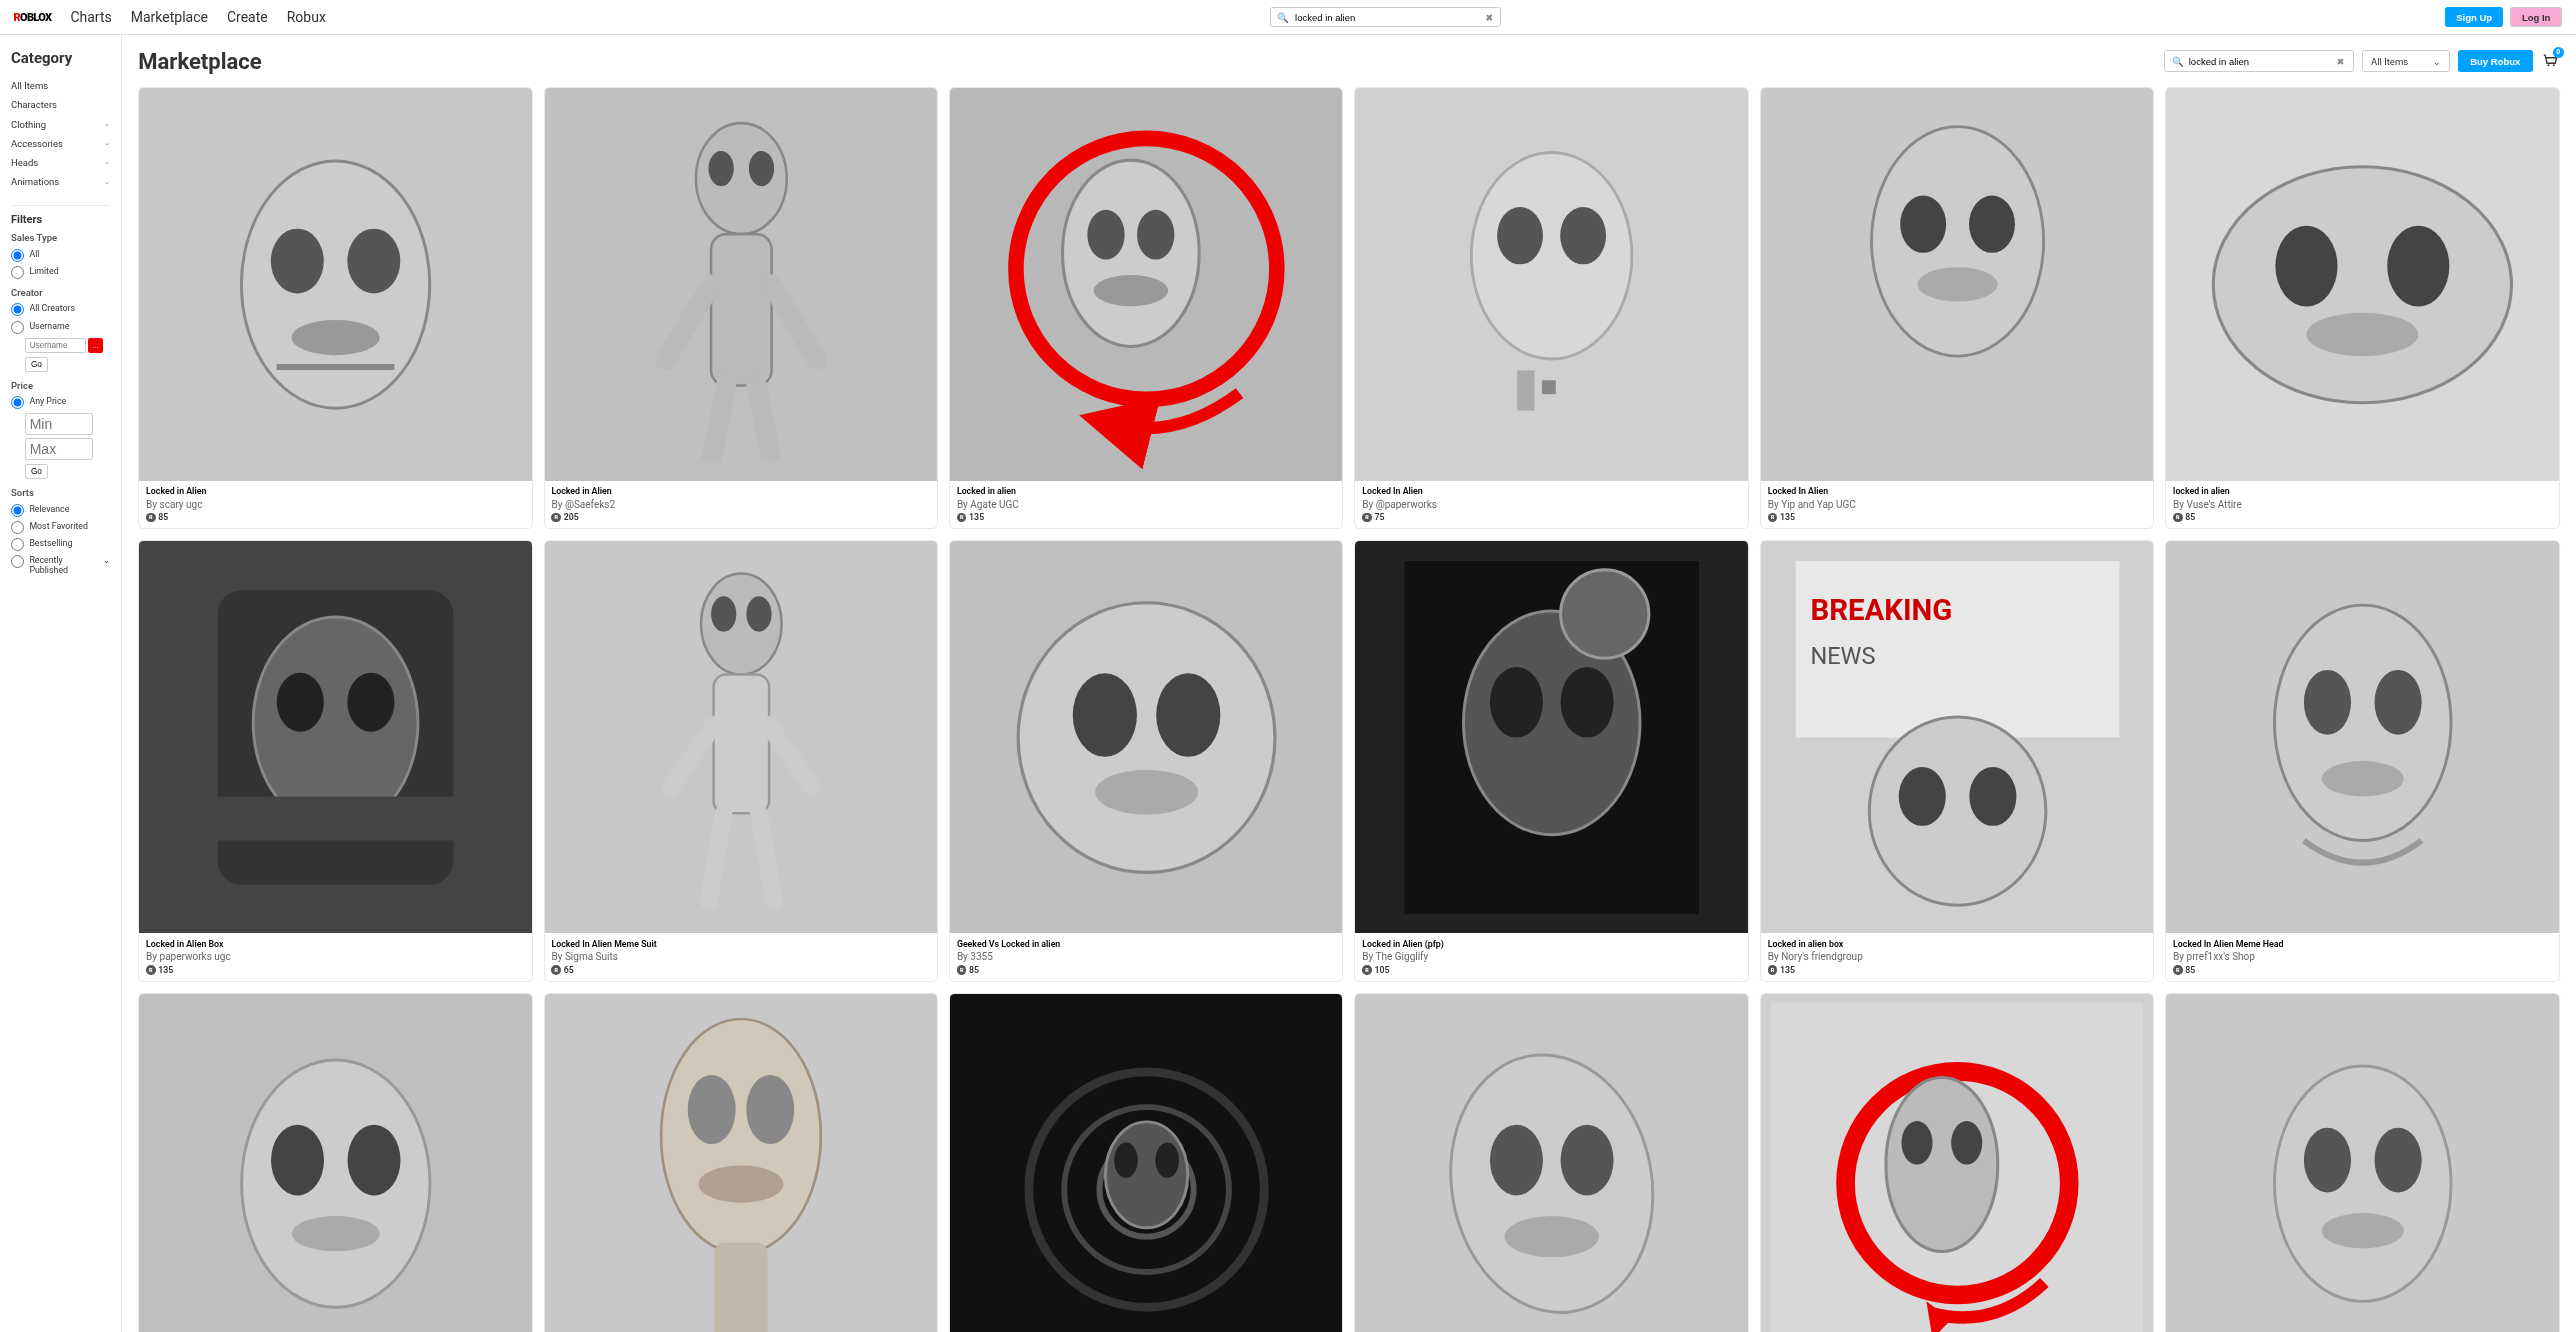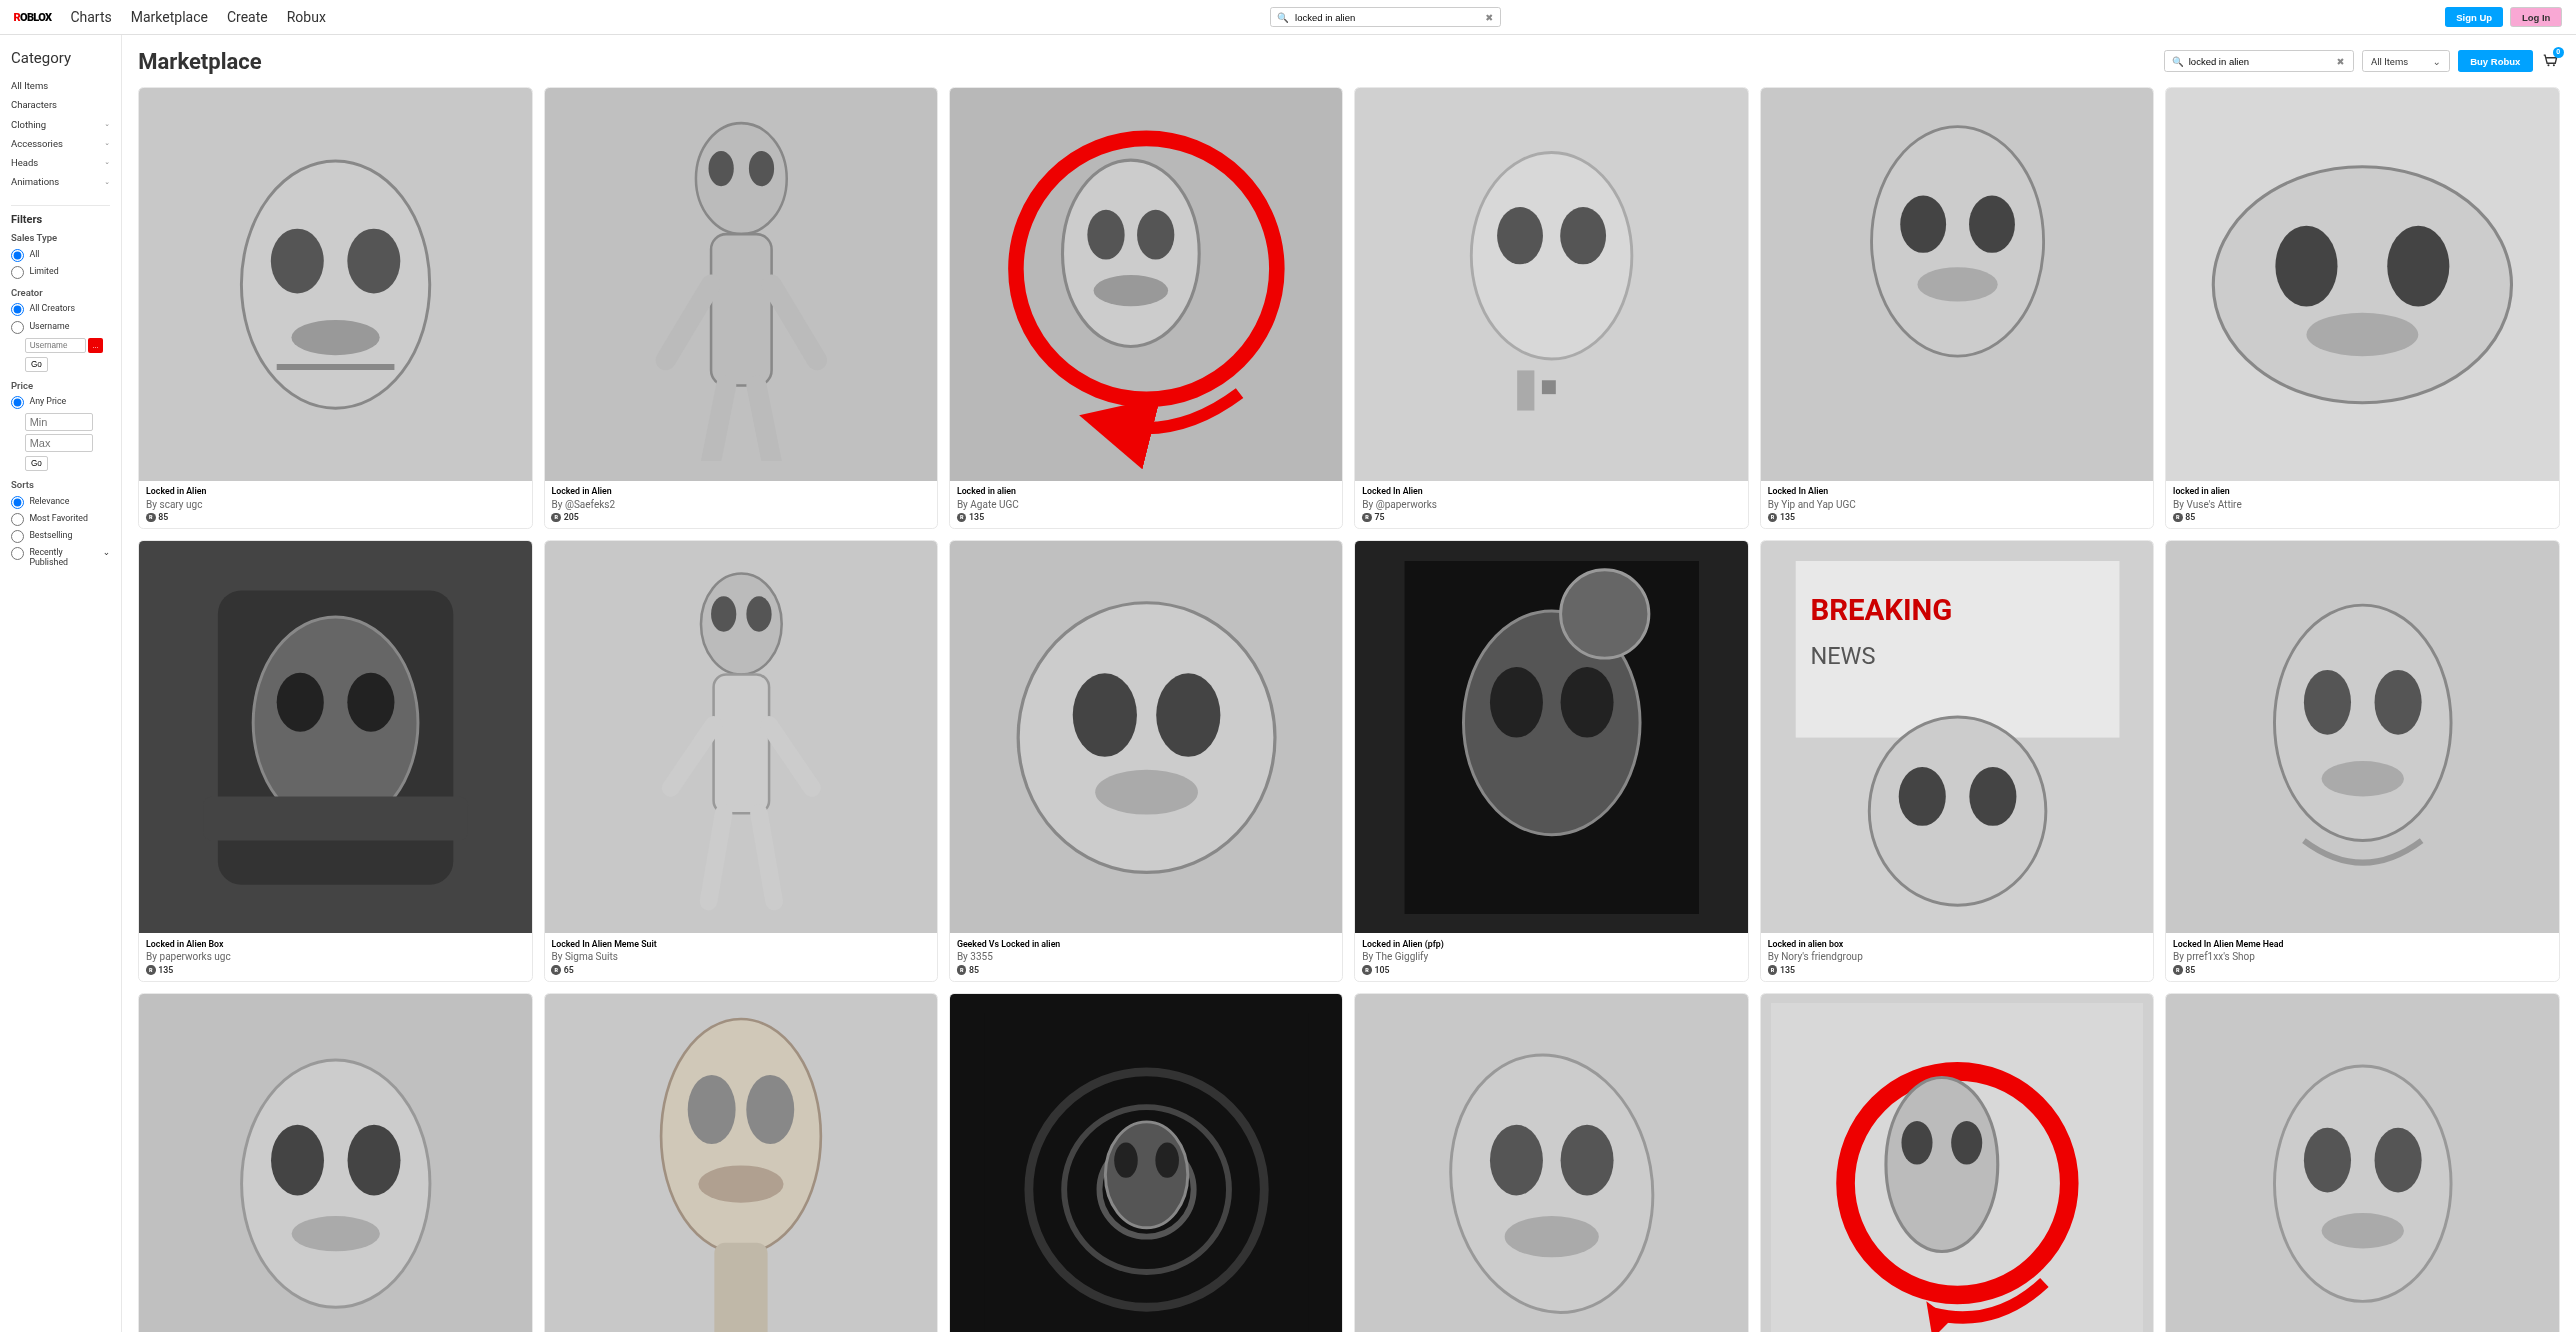--- a/index.html
+++ b/index.html
@@ -26,37 +26,37 @@
     .nav-search-clear { color: #888; cursor: pointer; }
     .nav-auth { display: flex; gap: 6.8px; align-items: center; margin-left: auto; }
     .btn-signup { background: #00a2ff; color: #fff; border: none; border-radius: 2.7px; padding: 4.8px 11px; cursor: pointer; font-size: 9.5px; font-weight: 600; }
     .btn-login { background: #f9a8d4; color: #333; border: 1.4px solid #ccc; border-radius: 2.7px; padding: 3.4px 11px; cursor: pointer; font-size: 9.5px; font-weight: 600; }
 
     
     .main-layout { display: flex; min-height: calc(100vh - 35px); }
 
     
     .sidebar { width: 122px; flex-shrink: 0; padding: 13.6px 11px; border-right: 0.7px solid #e8e8e8; }
-    .sidebar h2 { font-size: 15px; font-weight: 400; margin-bottom: 9.5px; }
+    .sidebar h2 { font-size: 15px; font-weight: 700; margin-bottom: 9.5px; }
     .sidebar-section { margin-bottom: 13.6px; }
     .sidebar-item { padding: 4.1px 0; font-size: 9.5px; cursor: pointer; color: #333; display: flex; justify-content: space-between; align-items: center; }
     .sidebar-item .chevron { font-size: 6.8px; color: #888; }
     .sidebar-divider { border: none; border-top: 0.7px solid #e8e8e8; margin: 6.8px 0; }
 
     .filter-section { margin-bottom: 11px; }
     .filter-title { font-size: 11px; font-weight: 700; margin-bottom: 6.8px; }
     .filter-group-title { font-size: 9.5px; font-weight: 600; margin-bottom: 5.4px; color: #555; }
     .radio-item { display: flex; align-items: flex-start; gap: 5.4px; margin-bottom: 4.1px; font-size: 8.8px; cursor: pointer; }
     .radio-item input { cursor: pointer; }
     .username-input-wrap { display: flex; gap: 2.7px; margin-top: 4.1px; margin-left: 13.6px; }
     .username-input { border: 0.7px solid #ccc; border-radius: 2px; padding: 2px 4.1px; font-size: 8.2px; width: 61px; outline: none; }
     .username-btn-red { background: #e00; color: #fff; border: none; border-radius: 2px; padding: 2px 4.1px; font-size: 7.5px; cursor: pointer; }
     .go-btn { background: #fff; border: 0.7px solid #ccc; border-radius: 2px; padding: 2px 5.4px; font-size: 8.2px; cursor: pointer; display: block; margin-top: 4.1px; margin-left: 13.6px; }
     .price-inputs { display: flex; flex-direction: column; gap: 2.7px; margin-left: 13.6px; margin-top: 2.7px; }
-    .price-input { border: 0.7px solid #ccc; border-radius: 2px; padding: 2px 4.1px; font-size: 11px; width: 68px; outline: none; }
+    .price-input { border: 0.7px solid #ccc; border-radius: 2px; padding: 2px 4.1px; font-size: 14px; width: 68px; outline: none; }
 
     
     .content-area { flex: 1; padding: 13.6px 16.3px; }
     .content-header { display: flex; align-items: center; justify-content: space-between; margin-bottom: 13.6px; }
     .page-title { font-size: 22px; font-weight: 700; }
     .content-search-wrap { display: flex; align-items: center; gap: 8.2px; }
     .content-search {
       display: flex; align-items: center;
       border: 0.7px solid #ccc; border-radius: 2.7px;
       padding: 4.8px 8.2px; width: 190px; background: #fff;

